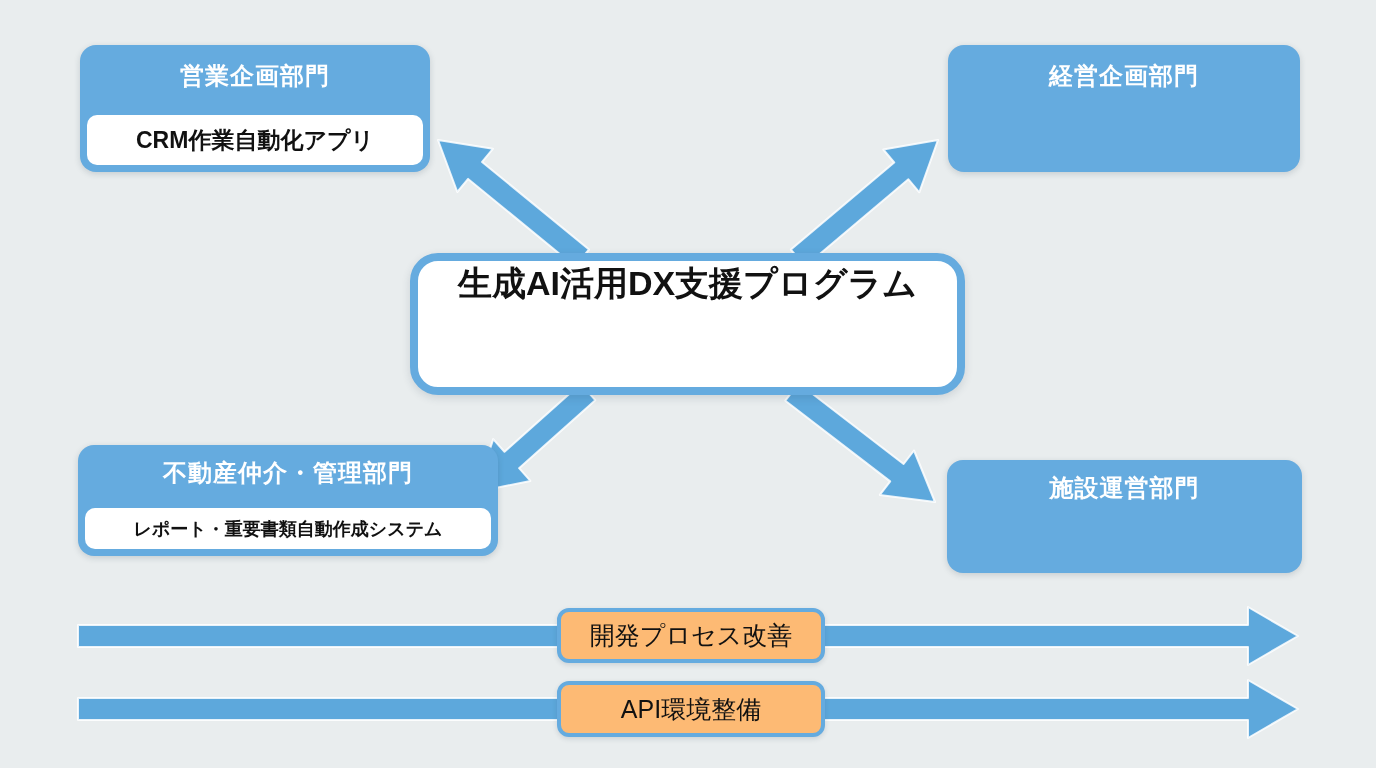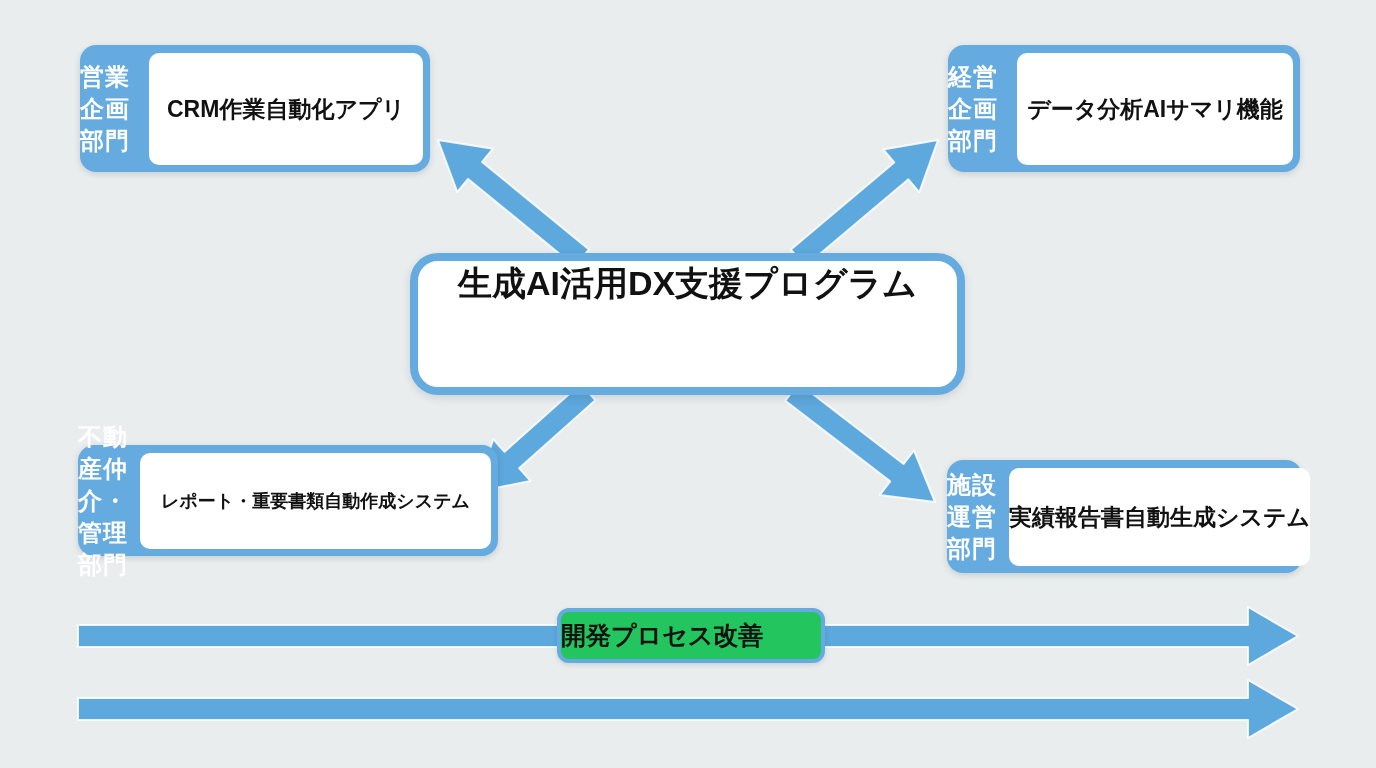--- a/index.html
+++ b/index.html
@@ -32,21 +32,21 @@
     stroke: rgba(255,255,255,0.85);
     stroke-width: 2;
     stroke-linejoin: round;
   }
   
   .card {
     position: absolute;
     background: var(--accent);
     border-radius: 16px;
     display: flex;
-    flex-direction: row;
+    flex-direction: column;
     box-shadow: 0 2px 6px rgba(40,60,80,0.18);
   }
   .card-header {
     flex: 0 0 auto;
     display: flex;
     align-items: center;
     justify-content: center;
     color: var(--header-text);
     font-weight: bold;
     font-size: 24px;
@@ -87,28 +87,28 @@
     font-weight: bold;
     color: var(--body-text);
     white-space: nowrap;
     box-shadow: 0 3px 8px rgba(40,60,80,0.15);
   }
   
   .arrow-label {
     position: absolute;
     left: 557px;
     width: 268px;
-    background: #22c55e;
+    background: #fdba74;
     border: 4px solid var(--accent);
     border-radius: 12px;
     display: flex;
     align-items: center;
-    justify-content: flex-start;
+    justify-content: center;
     font-size: 25px;
-    font-weight: bold;
+    font-weight: normal;
     color: var(--body-text);
     white-space: nowrap;
     box-shadow: 0 2px 5px rgba(40,60,80,0.15);
   }
   .arrow-label-1 { top: 608px; height: 55px; }
   .arrow-label-2 { top: 681px; height: 56px; }
 </style>
 </head>
 <body>
 
@@ -129,34 +129,35 @@
     <polygon class="arrow-shape" points="78,720 1248,720 1248,738 1298,709 1248,680 1248,698 78,698"></polygon>
   </svg>
 
   <div class="card card-tl">
     <div class="card-header">営業企画部門</div>
     <div class="card-body">CRM作業自動化アプリ</div>
   </div>
 
   <div class="card card-tr">
     <div class="card-header">経営企画部門</div>
-    <div class="card-body">データ分析AIサマリ機能</div>
   </div>
 
   <div class="card card-bl">
     <div class="card-header">不動産仲介・管理部門</div>
     <div class="card-body">レポート・重要書類自動作成システム</div>
   </div>
 
   <div class="card card-br">
     <div class="card-header">施設運営部門</div>
-    <div class="card-body">実績報告書自動生成システム</div>
   </div>
 
   <div class="center-box">
     <span>生成AI活用DX支援プログラム</span>
   </div>
 
   <div class="arrow-label arrow-label-1">
     <span>開発プロセス改善</span>
   </div>
+  <div class="arrow-label arrow-label-2">
+    <span>API環境整備</span>
+  </div>
 
 </div>
 
 </body></html>

